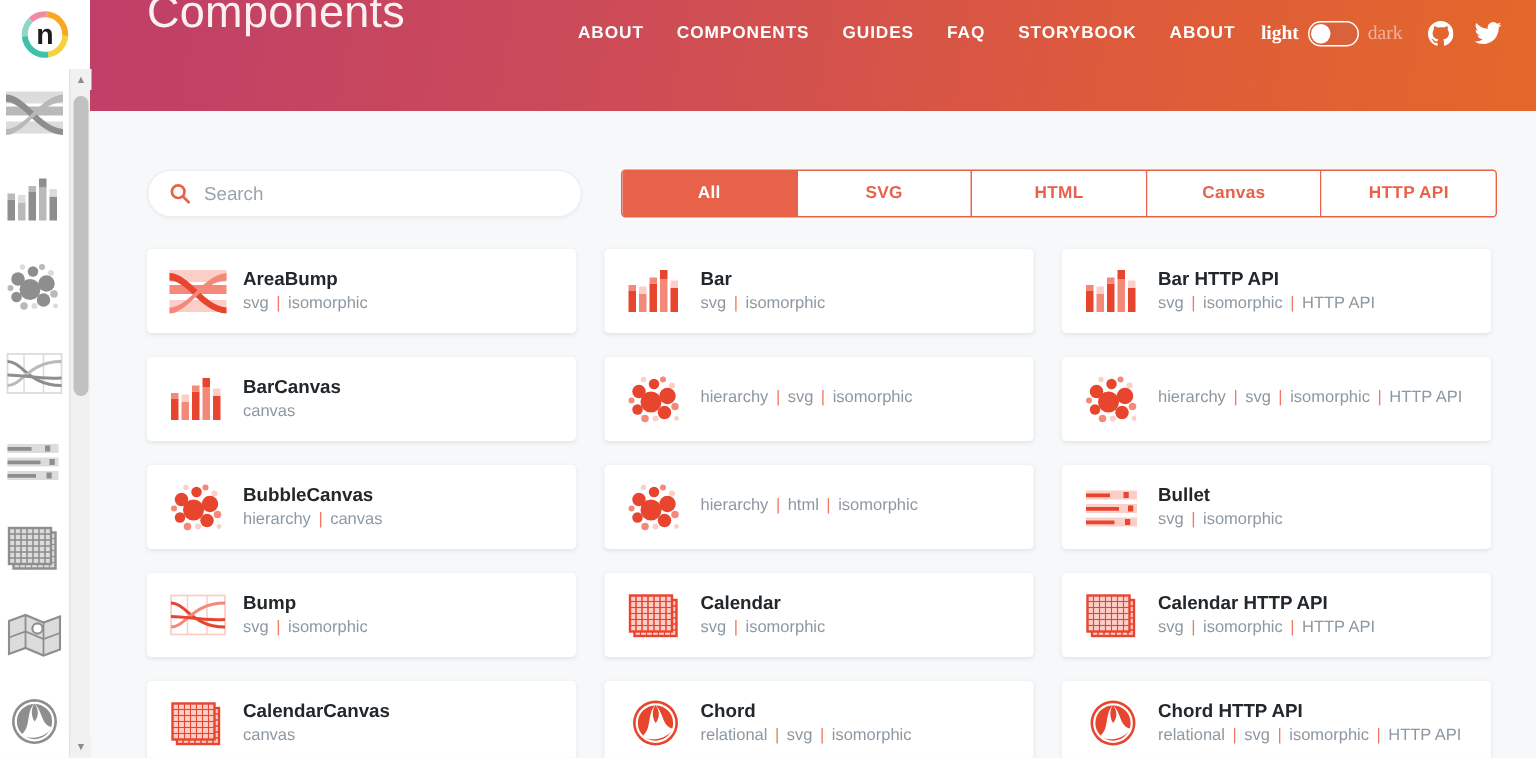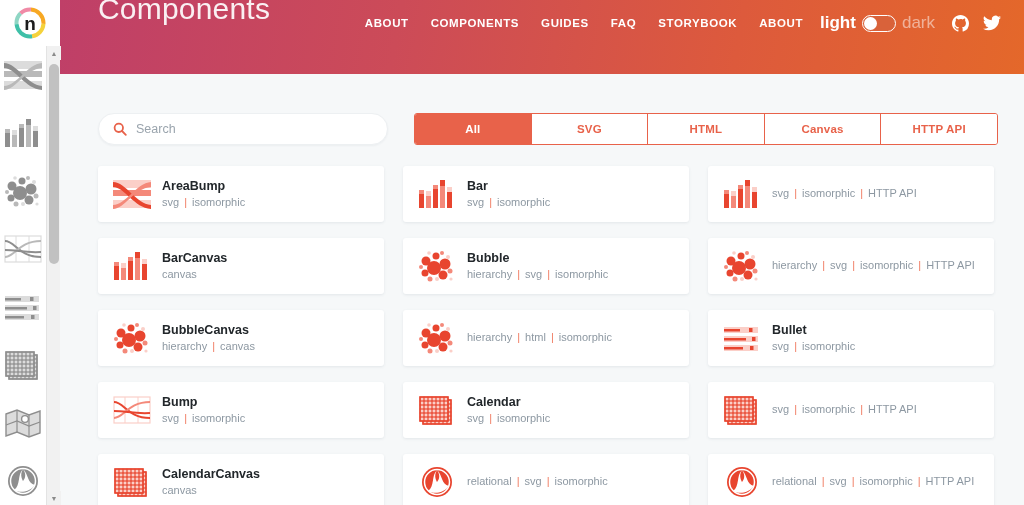--- a/index.html
+++ b/index.html
@@ -75,21 +75,21 @@
   }
   #topnav .navlink {
     color: #ffffff; font-size: 11.5px; font-weight: bold;
     letter-spacing: 0.6px; text-decoration: none;
     padding: 0 11px; white-space: nowrap;
   }
   .theme-toggle {
     display: flex; align-items: center; gap: 6px;
     padding: 0 10px 0 6px;
   }
-  .theme-label { font-size: 17px; color: #ffffff; font-weight: bold; }
+  .theme-label { font-size: 13px; color: #ffffff; font-weight: bold; font-family: Liberation Serif, serif; }
   .theme-label.dim { color: #ffffff; opacity: 0.5; font-weight: normal; }
   .switch {
     width: 34px; height: 17px; border-radius: 9px;
     background: #d9623a; border: 1.5px solid #ffffff;
     position: relative;
   }
   .switch .knob {
     position: absolute; left: 1px; top: 1px;
     width: 13px; height: 13px; border-radius: 50%;
     background: #ffffff;
@@ -478,20 +478,21 @@
         <rect x="9" y="15" width="5" height="5" fill="#fbcfc8"></rect>
         <rect x="16" y="13" width="5" height="19" fill="#e8452f"></rect>
         <rect x="16" y="9" width="5" height="4" fill="#f4897a"></rect>
         <rect x="23" y="10" width="5" height="22" fill="#f4897a"></rect>
         <rect x="23" y="4" width="5" height="6" fill="#e8452f"></rect>
         <rect x="30" y="16" width="5" height="16" fill="#e8452f"></rect>
         <rect x="30" y="11" width="5" height="5" fill="#fbcfc8"></rect>
           </svg>
         </div>
         <div class="card-body">
+          <div class="card-title">Bar HTTP API</div>
           <div class="card-tags">
             <span>svg</span>
             <span class="sep">|</span>
             <span>isomorphic</span>
             <span class="sep">|</span>
             <span>HTTP API</span>
           </div>
         </div>
       </div>
       <div class="card">
@@ -529,21 +530,20 @@
         <circle cx="13" cy="31" r="2.5" fill="#f4897a"></circle>
         <circle cx="4" cy="19" r="2" fill="#f4897a"></circle>
         <circle cx="25" cy="5" r="2" fill="#f4897a"></circle>
         <circle cx="31" cy="9" r="2" fill="#fbcfc8"></circle>
         <circle cx="12" cy="5" r="1.8" fill="#fbcfc8"></circle>
         <circle cx="20" cy="31" r="2" fill="#fbcfc8"></circle>
         <circle cx="34" cy="31" r="1.6" fill="#fbcfc8"></circle>
           </svg>
         </div>
         <div class="card-body">
-          <div class="card-title">Bubble</div>
           <div class="card-tags">
             <span>hierarchy</span>
             <span class="sep">|</span>
             <span>svg</span>
             <span class="sep">|</span>
             <span>isomorphic</span>
           </div>
         </div>
       </div>
       <div class="card">
@@ -862,20 +862,21 @@
             <rect x="3" y="25" width="4" height="4" fill="none" stroke="#e8452f" stroke-width="0.7"></rect>
             <rect x="7" y="25" width="4" height="4" fill="none" stroke="#e8452f" stroke-width="0.7"></rect>
             <rect x="11" y="25" width="4" height="4" fill="none" stroke="#e8452f" stroke-width="0.7"></rect>
             <rect x="15" y="25" width="4" height="4" fill="none" stroke="#e8452f" stroke-width="0.7"></rect>
             <rect x="19" y="25" width="4" height="4" fill="none" stroke="#e8452f" stroke-width="0.7"></rect>
             <rect x="23" y="25" width="4" height="4" fill="none" stroke="#e8452f" stroke-width="0.7"></rect>
             <rect x="27" y="25" width="4" height="4" fill="none" stroke="#e8452f" stroke-width="0.7"></rect>
           </svg>
         </div>
         <div class="card-body">
+          <div class="card-title">Calendar HTTP API</div>
           <div class="card-tags">
             <span>svg</span>
             <span class="sep">|</span>
             <span>isomorphic</span>
             <span class="sep">|</span>
             <span>HTTP API</span>
           </div>
         </div>
       </div>
       <div class="card">
@@ -979,39 +980,41 @@
       <div class="card">
         <div class="card-thumb">
           <svg width="40" height="36" viewBox="0 0 40 36">
         <circle cx="20" cy="18" r="15" fill="#e8452f"></circle>
         <circle cx="20" cy="18" r="12.5" fill="none" stroke="#ffffff" stroke-width="1.5"></circle>
         <path d="M20 6 C26 12 24 20 32 22 C26 30 16 30 11 27 C18 22 14 12 20 6 Z" fill="#ffffff"></path>
         <path d="M20 6 C16 12 20 18 20 18 C20 18 25 13 20 6 Z" fill="#e8452f"></path>
           </svg>
         </div>
         <div class="card-body">
+          <div class="card-title">Chord</div>
           <div class="card-tags">
             <span>relational</span>
             <span class="sep">|</span>
             <span>svg</span>
             <span class="sep">|</span>
             <span>isomorphic</span>
           </div>
         </div>
       </div>
       <div class="card">
         <div class="card-thumb">
           <svg width="40" height="36" viewBox="0 0 40 36">
         <circle cx="20" cy="18" r="15" fill="#e8452f"></circle>
         <circle cx="20" cy="18" r="12.5" fill="none" stroke="#ffffff" stroke-width="1.5"></circle>
         <path d="M20 6 C26 12 24 20 32 22 C26 30 16 30 11 27 C18 22 14 12 20 6 Z" fill="#ffffff"></path>
         <path d="M20 6 C16 12 20 18 20 18 C20 18 25 13 20 6 Z" fill="#e8452f"></path>
           </svg>
         </div>
         <div class="card-body">
+          <div class="card-title">Chord HTTP API</div>
           <div class="card-tags">
             <span>relational</span>
             <span class="sep">|</span>
             <span>svg</span>
             <span class="sep">|</span>
             <span>isomorphic</span>
             <span class="sep">|</span>
             <span>HTTP API</span>
           </div>
         </div>

